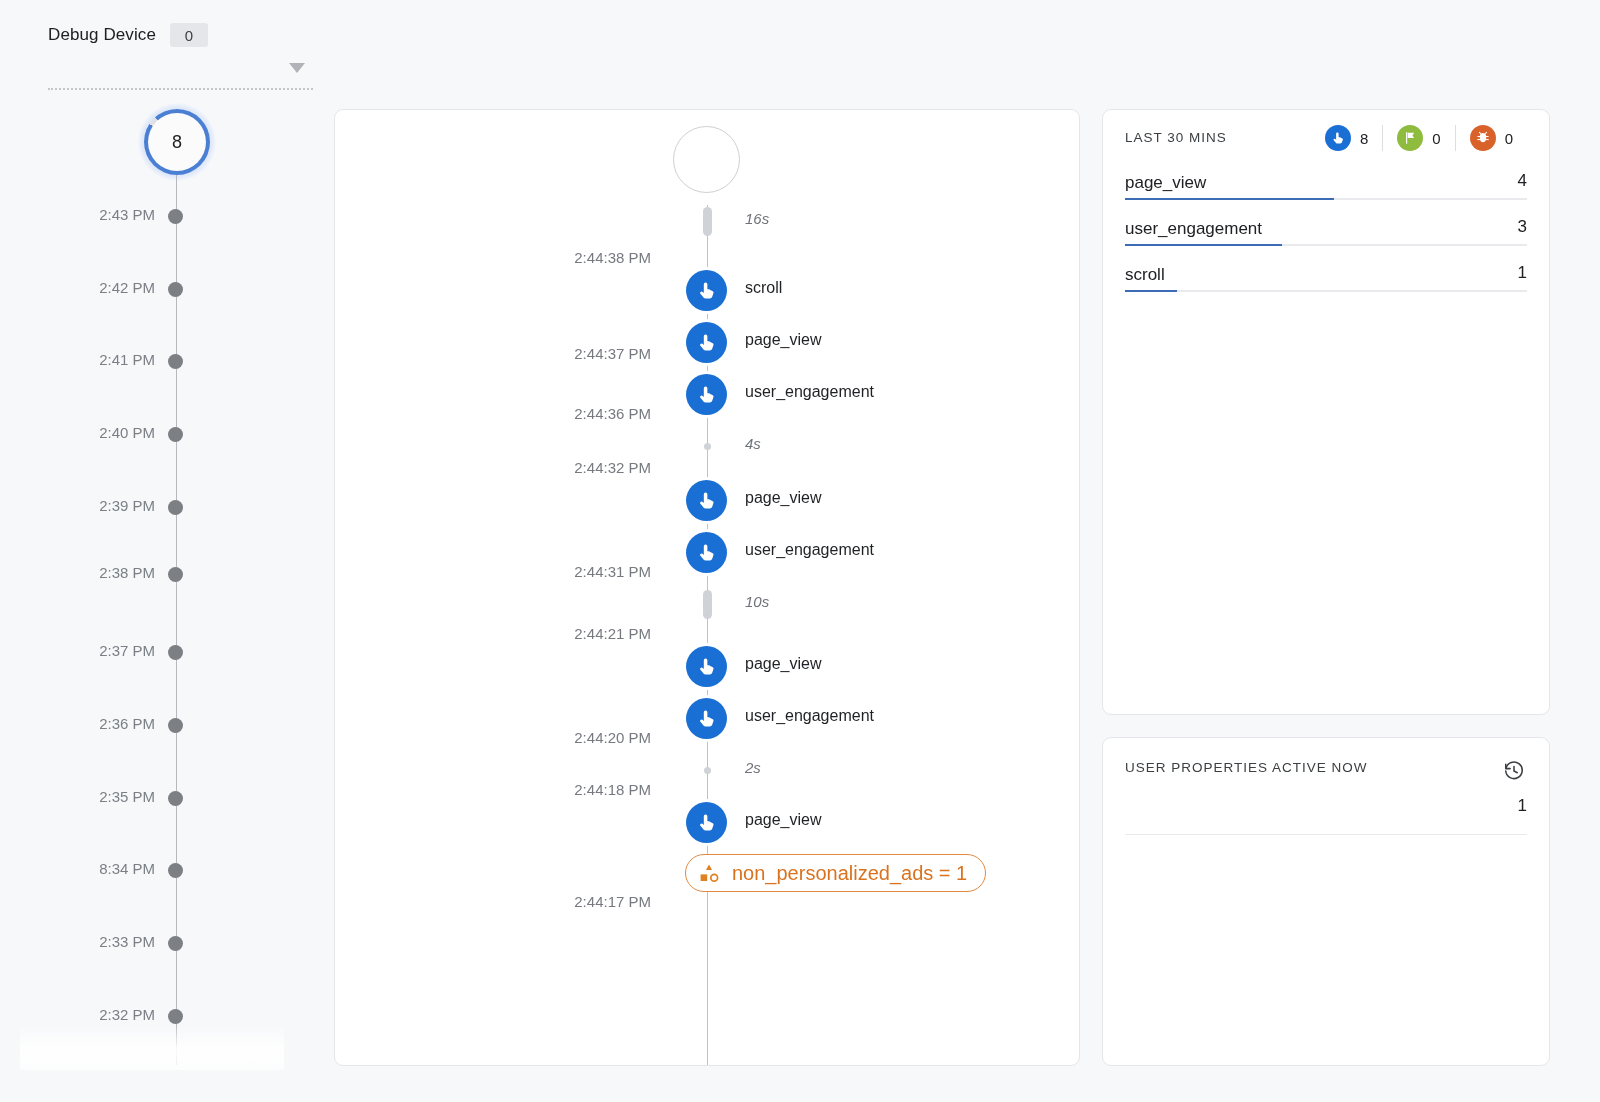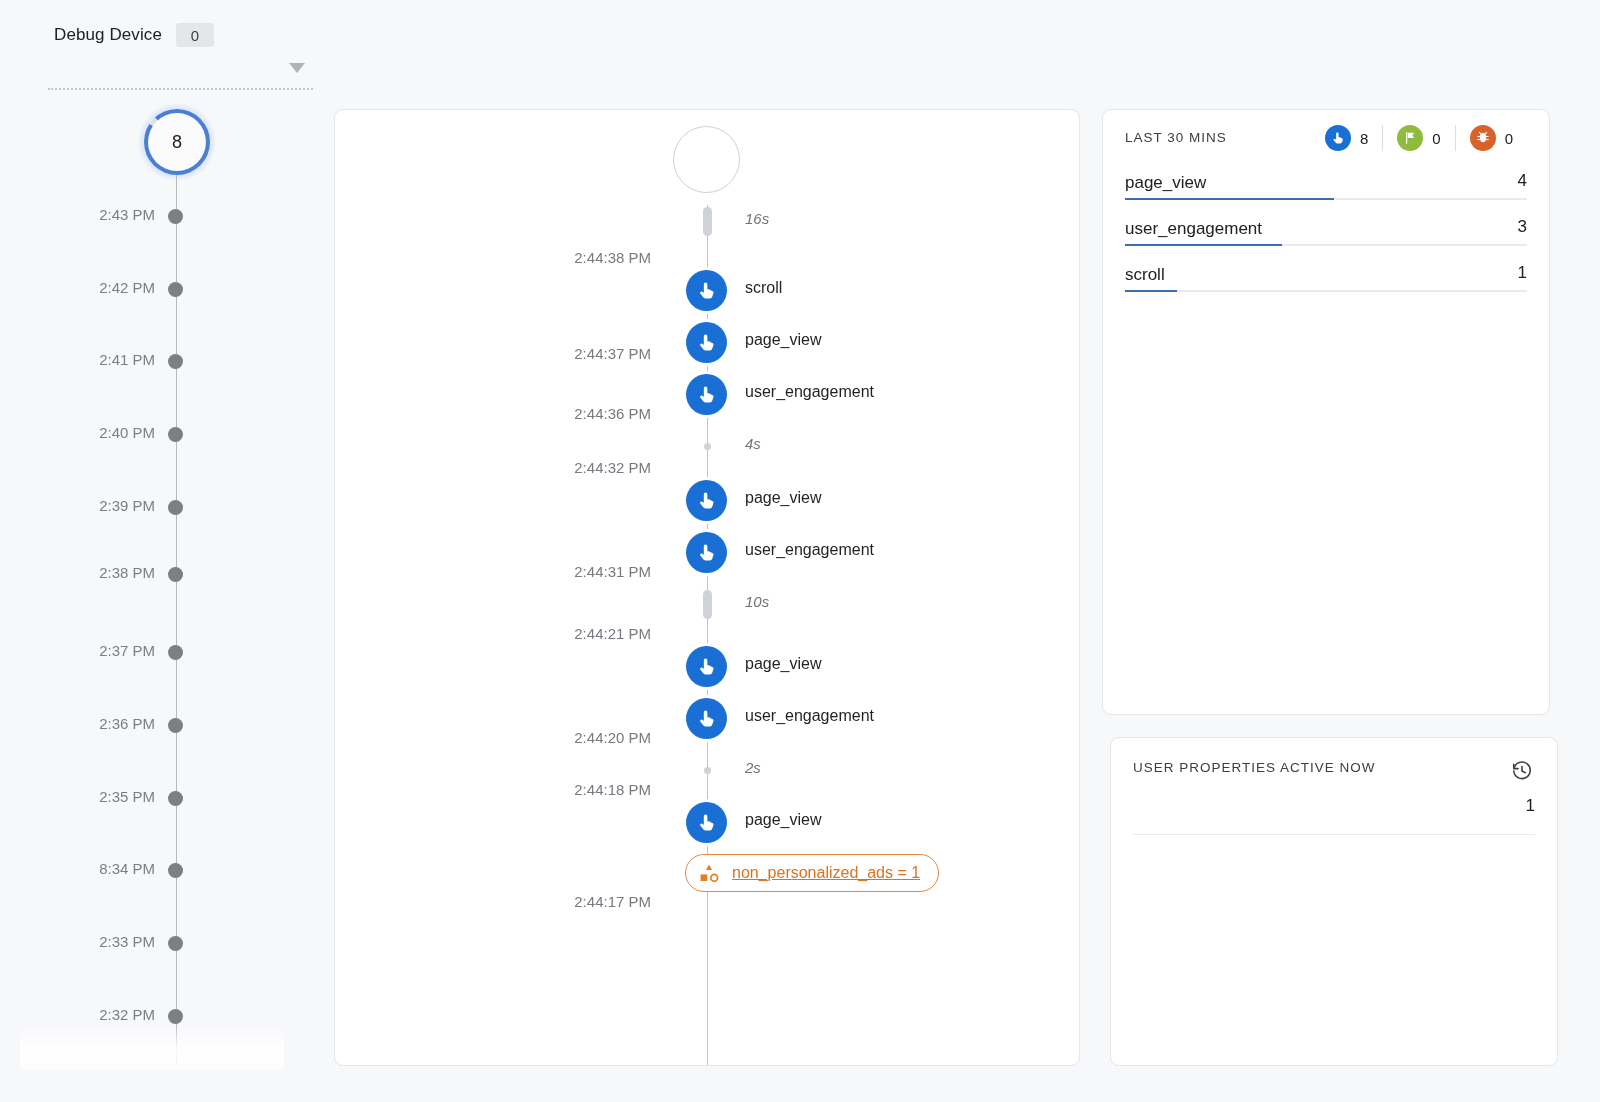--- a/index.html
+++ b/index.html
@@ -13,21 +13,21 @@
 
   
   .left-rail {
     position: absolute; left: 0; top: 0; width: 320px; height: 1102px;
     background: #f7f8fa; overflow: hidden;
   }
   .device-header {
     position: absolute; left: 48px; top: 23px;
     display: flex; align-items: center; gap: 14px;
   }
-  .device-label { font-size: 17px; color: #202124; letter-spacing: .1px; margin-left: 6px; }
+  .device-label { font-size: 17px; color: #202124; letter-spacing: .1px; }
   .device-count {
     min-width: 38px; height: 24px; background: #e4e6e9; border-radius: 3px;
     display: flex; align-items: center; justify-content: center;
     font-size: 15px; color: #3c4043; padding: 0 10px;
   }
   .rail-caret {
     position: absolute; left: 289px; top: 63px;
     width: 0; height: 0;
     border-left: 8px solid transparent; border-right: 8px solid transparent;
     border-top: 10px solid #b0b4b9;
@@ -115,29 +115,29 @@
     font-size: 15px; color: #6f7379; font-style: italic; white-space: nowrap;
   }
 
   .prop-chip {
     position: absolute; left: 350px; top: -20px;
     height: 38px; border: 1px solid #e08a43; border-radius: 19px;
     background: #fff; display: flex; align-items: center; gap: 11px;
     padding: 0 18px 0 11px;
   }
   .prop-chip svg { width: 24px; height: 24px; display: block; flex: none; }
-  .prop-chip .p-text { font-size: 16px; color: #d9731f; white-space: nowrap; text-decoration: underline; }
+  .prop-chip .p-text { font-size: 20px; color: #d9731f; white-space: nowrap; }
 
   
   .side-card {
     position: absolute; left: 1102px; width: 448px;
     background: #fff; border: 1px solid #e4e6ea; border-radius: 9px;
   }
   #top-events-card { top: 109px; height: 606px; }
-  #user-props-card { top: 737px; height: 329px; margin-left: 8px; }
+  #user-props-card { top: 737px; height: 329px; }
 
   .card-head {
     position: relative; padding: 22px 22px 0 22px;
   }
   .card-title {
     font-size: 13.5px; letter-spacing: 1.0px; color: #3c4043; font-weight: 400;
     text-transform: uppercase;
   }
   .card-total {
     position: absolute; right: 22px; top: 22px;

